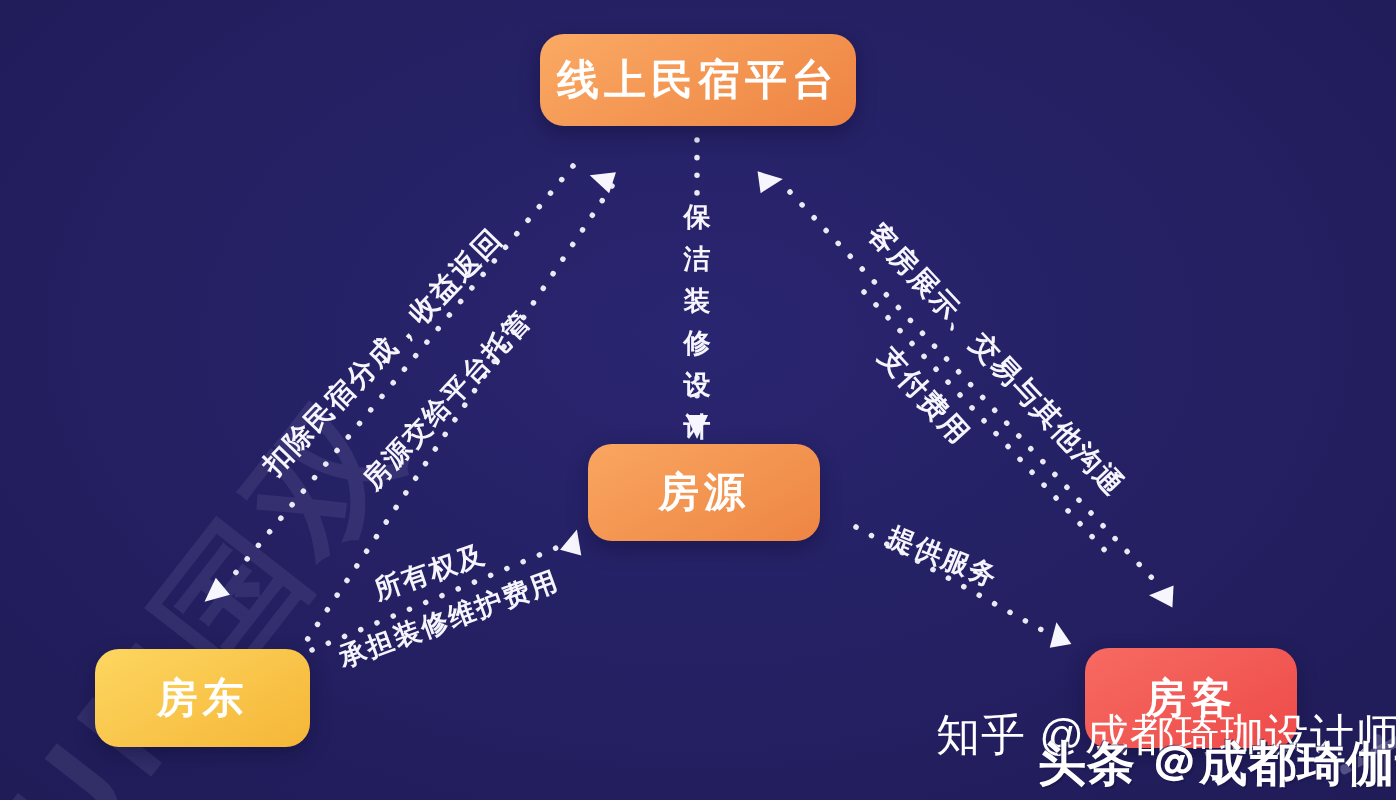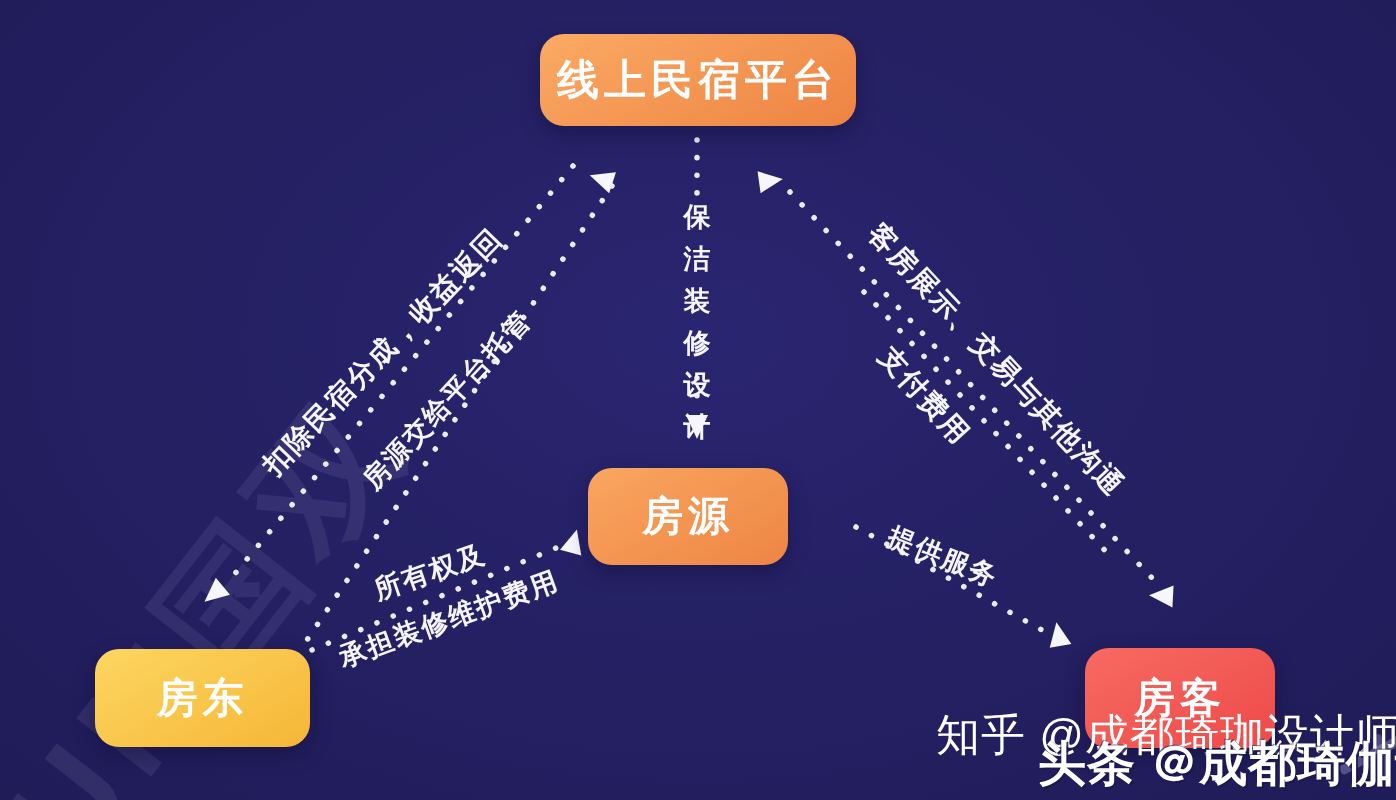--- a/index.html
+++ b/index.html
@@ -15,25 +15,25 @@
     color:rgba(200,195,240,0.10);
   }
   .connector-layer{position:absolute;left:0;top:0;z-index:2;}
   .node{
     position:absolute;display:flex;align-items:center;justify-content:center;z-index:3;
     border-radius:24px;color:#ffffff;font-weight:700;
     box-shadow:0 8px 20px rgba(10,8,40,0.35);
   }
   .node-platform{left:540px;top:34px;width:316px;height:92px;font-size:42px;letter-spacing:5px;
     background:linear-gradient(150deg,#faaa64 0%,#ee8342 100%);}
-  .node-listing{left:588px;top:468px;width:200px;height:97px;font-size:41px;letter-spacing:5px;
+  .node-listing{left:588px;top:444px;width:232px;height:97px;font-size:41px;letter-spacing:5px;
     background:linear-gradient(150deg,#f9a660 0%,#ee8544 100%);}
   .node-landlord{left:95px;top:649px;width:215px;height:98px;font-size:41px;letter-spacing:5px;
     background:linear-gradient(150deg,#fdd660 0%,#f5b637 100%);}
-  .node-guest{left:1085px;top:648px;width:190px;height:100px;font-size:41px;letter-spacing:5px;
+  .node-guest{left:1085px;top:648px;width:212px;height:100px;font-size:41px;letter-spacing:5px;
     background:linear-gradient(150deg,#f76a62 0%,#ed4a49 100%);}
   .edge-label{
     position:absolute;z-index:2;color:#f6f5fd;font-weight:600;white-space:nowrap;
     transform-origin:center center;
   }
   .lbl-return{left:383px;top:352px;font-size:28px;letter-spacing:2px;transform:translate(-50%,-50%) rotate(-46deg);}
   .lbl-entrust{left:447px;top:400px;font-size:27px;letter-spacing:2px;transform:translate(-50%,-50%) rotate(-47deg);}
   .lbl-comm{left:996px;top:360px;font-size:28px;letter-spacing:2px;transform:translate(-50%,-50%) rotate(47deg);}
   .lbl-pay{left:924px;top:396px;font-size:28px;letter-spacing:2px;transform:translate(-50%,-50%) rotate(48deg);}
   .lbl-own1{left:430px;top:572px;font-size:27px;letter-spacing:2px;transform:translate(-50%,-50%) rotate(-19deg);}

